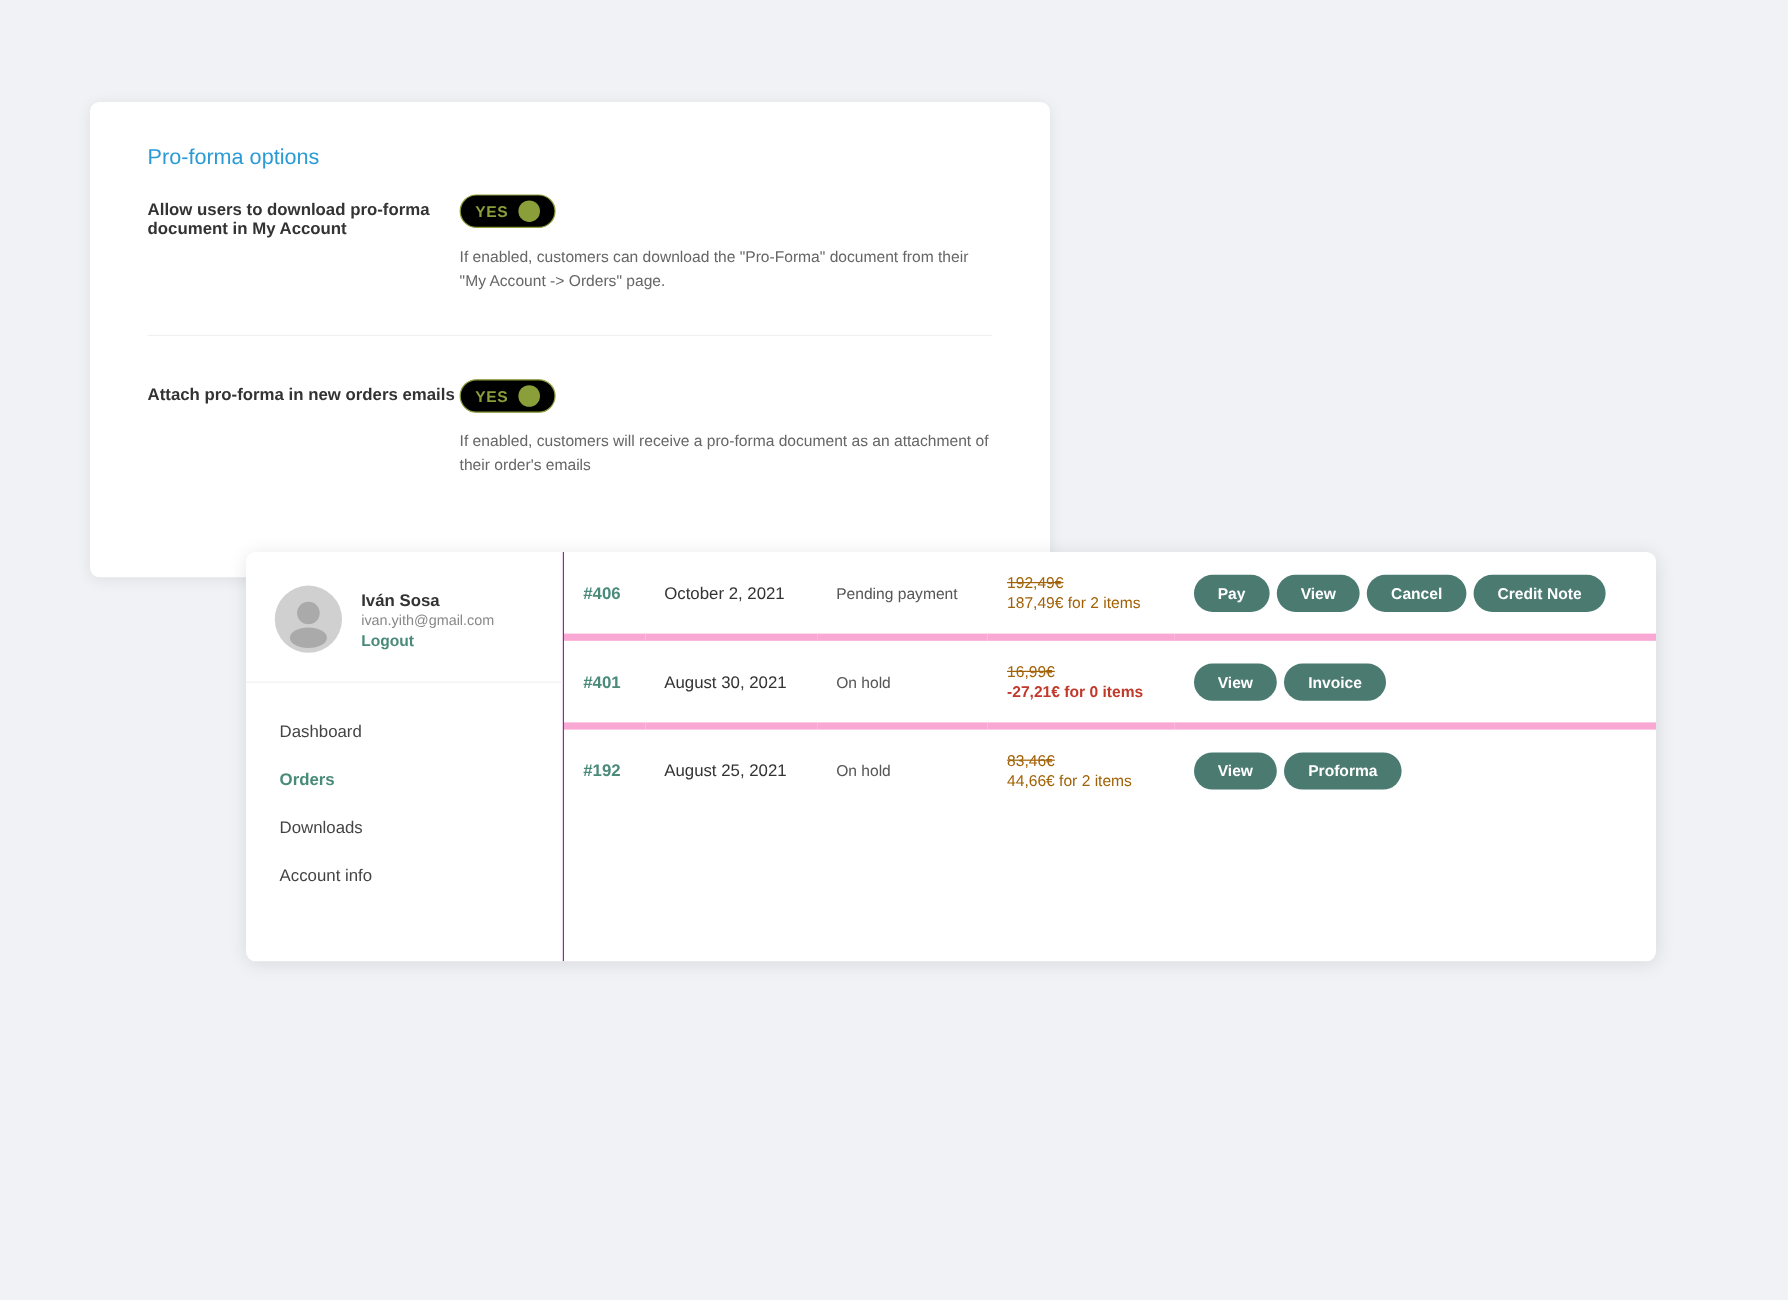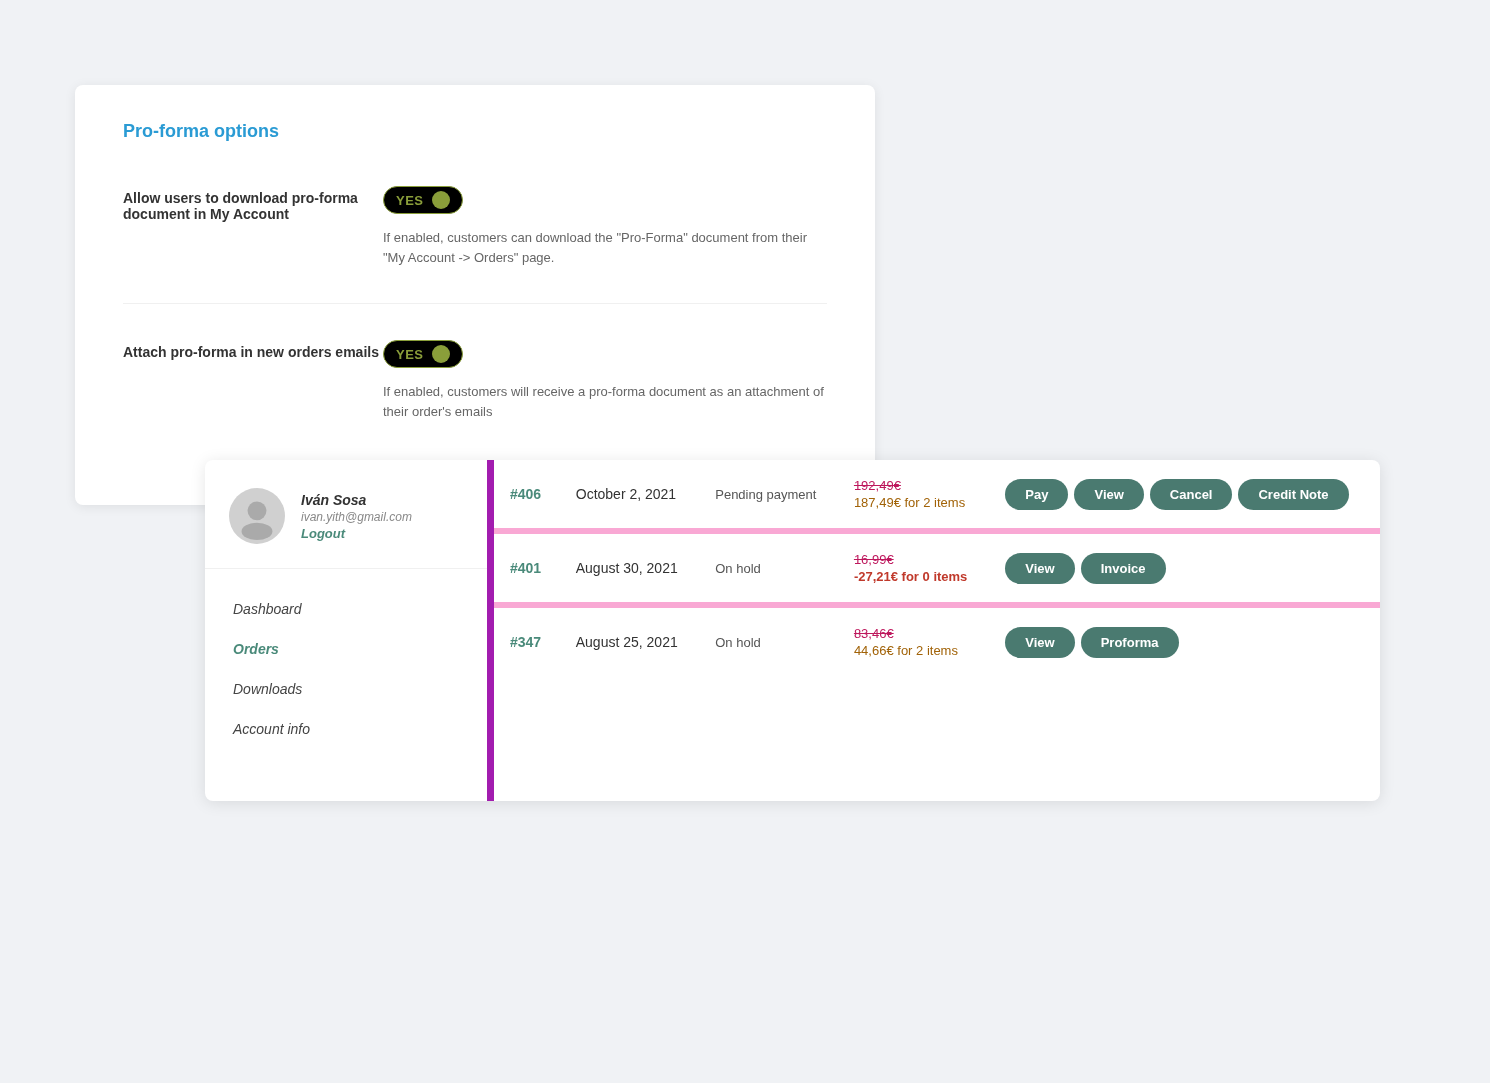--- a/index.html
+++ b/index.html
@@ -22,22 +22,22 @@
       width: 800px;
       background: #fff;
       border-radius: 8px;
       box-shadow: 0 2px 12px rgba(0,0,0,0.08);
       padding: 36px 48px 48px;
       z-index: 2;
     }
     .proforma-title {
       color: #2a9bd4;
       font-size: 18px;
-      font-weight: 700;
-      margin-bottom: 44px;
+      font-weight: 400;
+      margin-bottom: 20px;
     }
     .proforma-row {
       display: flex;
       align-items: flex-start;
       margin-bottom: 36px;
     }
     .proforma-label {
       width: 260px;
       font-weight: 700;
       font-size: 14px;
@@ -90,25 +90,24 @@
       background: #fff;
       border-radius: 8px;
       box-shadow: 0 2px 16px rgba(0,0,0,0.10);
       z-index: 3;
       display: flex;
       overflow: hidden;
     }
 
     
     .account-sidebar {
-      width: 289px;
+      width: 265px;
       flex-shrink: 0;
       padding: 0 0 32px;
-      border-right: 7px solid #a21caf;
-      font-style: italic;
+      border-right: 1px solid #a21caf;
     }
     .user-profile {
       display: flex;
       align-items: center;
       padding: 28px 24px 24px;
       gap: 16px;
       border-bottom: 1px solid #f0f0f0;
     }
     .avatar {
       width: 56px;
@@ -186,21 +185,21 @@
       font-size: 13px;
       color: #555;
     }
     .order-price-group {
       display: flex;
       flex-direction: column;
       gap: 2px;
     }
     .price-original {
       text-decoration: line-through;
-      color: #be185d;
+      color: #a16207;
       font-size: 13px;
     }
     .price-discounted {
       color: #c0392b;
       font-weight: 600;
       font-size: 13px;
     }
     .price-normal {
       color: #a16207;
       font-size: 13px;
@@ -317,21 +316,21 @@
           </td>
           <td>
             <div class="btn-group">
               <button class="btn btn-teal">View</button>
               <button class="btn btn-teal">Invoice</button>
             </div>
           </td>
         </tr>
 
         <tr>
-          <td><a class="order-link">#347</a></td>
+          <td><a class="order-link">#192</a></td>
           <td><span>August 25, 2021</span></td>
           <td><span class="order-status">On hold</span></td>
           <td>
             <div class="order-price-group">
               <span class="price-original">83,46€</span>
               <span class="price-normal">44,66€ for 2 items</span>
             </div>
           </td>
           <td>
             <div class="btn-group">

